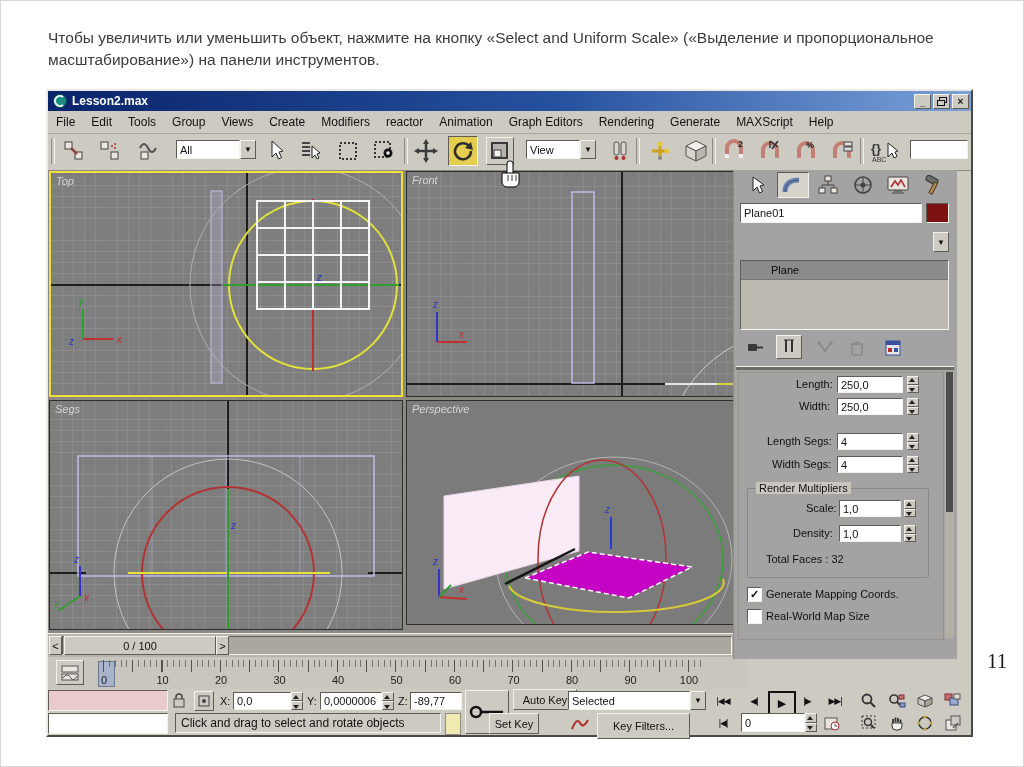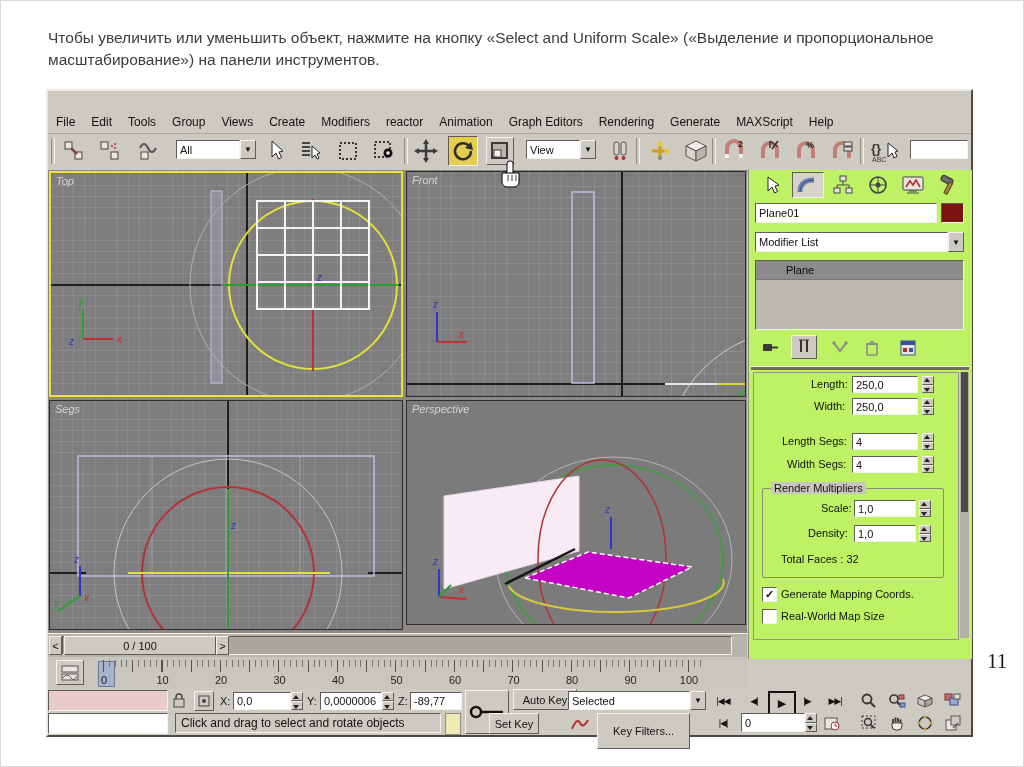--- a/index.html
+++ b/index.html
@@ -50,37 +50,57 @@
   .rlabel{position:absolute;bottom:1px;transform:translateX(-50%);font-size:11px;color:#222;}
   .statusarea{left:0;top:598px;width:923px;height:46px;background:#cdcac2;}
   .srow-btn{position:absolute;display:flex;align-items:center;justify-content:center;font-size:11px;color:#111;}
   .glyph{font-size:9px;letter-spacing:-1px;}
   .spin{position:absolute;width:12px;display:flex;flex-direction:column;}
   .spin i{flex:1;position:relative;background:#cdcac2;border:1px solid;border-color:#f3f2ed #5f5c55 #5f5c55 #f3f2ed;}
   .spin i::after{content:"";position:absolute;left:1px;top:50%;border:3px solid transparent;}
   .spin .up::after{border-bottom:4px solid #222;margin-top:-5px;}
   .spin .dn::after{border-top:4px solid #222;margin-top:-1px;}
   
-  .cpanel{left:700px;top:79px;width:223px;height:489px;background:#bef264;border-left:1px solid #8f8c84;font-size:11px;color:#111;}
+  .cpanel{left:685px;top:79px;width:223px;height:489px;background:#a3a3a3;border-left:1px solid #8f8c84;font-size:11px;color:#111;}
   .cp-lbl{position:absolute;font-size:11px;color:#111;}
   .groupbox{position:absolute;border:1px solid #8a8880;border-radius:2px;}
   .groupbox>b{position:absolute;top:-7px;left:8px;background:#c9c6be;padding:0 3px;font-weight:normal;font-size:11px;}
   .cbox{position:absolute;width:13px;height:13px;background:#fff;border:1px solid;border-color:#5f5c55 #f3f2ed #f3f2ed #5f5c55;
         display:flex;align-items:center;justify-content:center;font-size:11px;font-weight:bold;color:#111;}
 </style>
 </head>
 <body>
 
 <div class="slide">
 
   <div class="abs caption">Чтобы увеличить или уменьшить объект, нажмите на кнопку «Select and Uniform Scale» («Выделение и пропорциональное масштабирование») на панели инструментов.</div>
   <div class="abs pagenum">11</div>
 
   <div class="abs maxwin">
 
+    <div class="abs titlebar">
+      <svg width="16" height="16" style="margin:0 4px">
+        <circle cx="8" cy="8" r="6.5" fill="#1d8a85" stroke="#0b4f4c"></circle>
+        <path d="M11 4 A5 5 0 1 0 11 12" fill="none" stroke="#eafaf8" stroke-width="2"></path>
+      </svg>
+      <span>Lesson2.max</span>
+      <span style="flex:1"></span>
+      <span class="wbtn raised">
+          <span>_</span>
+        </span>
+      <span class="wbtn raised">
+        <svg width="10" height="9">
+          <rect x="2.5" y="0.5" width="7" height="5" fill="none" stroke="#111"></rect>
+          <rect x="0.5" y="3.5" width="7" height="5" fill="#cdcac2" stroke="#111"></rect>
+        </svg>
+        </span>
+      <span class="wbtn raised" style="margin-right:2px">
+          <span>×</span>
+        </span>
+    </div>
 
     <div class="abs menubar">
         <span class="menu-item">File</span>
         <span class="menu-item">Edit</span>
         <span class="menu-item">Tools</span>
         <span class="menu-item">Group</span>
         <span class="menu-item">Views</span>
         <span class="menu-item">Create</span>
         <span class="menu-item">Modifiers</span>
         <span class="menu-item">reactor</span>
@@ -465,21 +485,21 @@
       <span class="abs" style="left:642px;top:2px">
           <span class="ddarrow" style="height:19px;display:flex">
             <span>▼</span>
           </span>
         </span>
       <span class="srow-btn" style="left:520px;top:24px;width:24px;height:21px">
         <svg width="18" height="14">
           <path d="M1 12 Q6 0 9 6 T17 3" fill="none" stroke="#b03030" stroke-width="2"></path>
           </svg>
         </span>
-      <span class="srow-btn raised" style="left:549px;top:24px;width:93px;height:36px">
+      <span class="srow-btn raised" style="left:549px;top:24px;width:93px;height:26px">
           <span>Key Filters...</span>
         </span>
 
       <span class="srow-btn glyph" style="left:662px;top:2px;width:26px;height:20px">
           <span>|◀◀</span>
         </span>
       <span class="srow-btn glyph" style="left:695px;top:2px;width:22px;height:20px">
           <span>◀|</span>
         </span>
       <span class="srow-btn" style="left:720px;top:2px;width:24px;height:20px;border:2px solid #111">
@@ -608,23 +628,20 @@
           <rect x="3" y="2" width="12" height="6" rx="2" fill="#6b6b6b" stroke="#333" transform="rotate(28 9 5)"></rect>
           <rect x="8.5" y="7" width="3.5" height="12" fill="#b08a50" stroke="#5a4020" transform="rotate(28 10 13)"></rect>
           </svg>
         </span>
 
       <span class="abs fieldw" style="left:6px;top:33px;width:182px;height:20px">
           <span>Plane01</span>
         </span>
       <span class="abs sunkenb" style="left:192px;top:33px;width:23px;height:20px;background:#7d1212"></span>
 
-      <span class="abs fieldw" style="left:6px;top:62px;width:193px;height:20px">
-          <span>Modifier List</span>
-        </span>
       <span class="abs" style="left:199px;top:62px">
           <span class="ddarrow" style="height:20px;display:flex">
             <span>▼</span>
           </span>
         </span>
 
       <div class="abs sunkenb" style="left:6px;top:90px;width:209px;height:70px;background:#bdbab2">
         <div style="height:18px;background:#8b8b8b;border-bottom:1px solid #777;display:flex;align-items:center;padding-left:30px;color:#0a0a0a">
             <span>Plane</span>
           </div>

